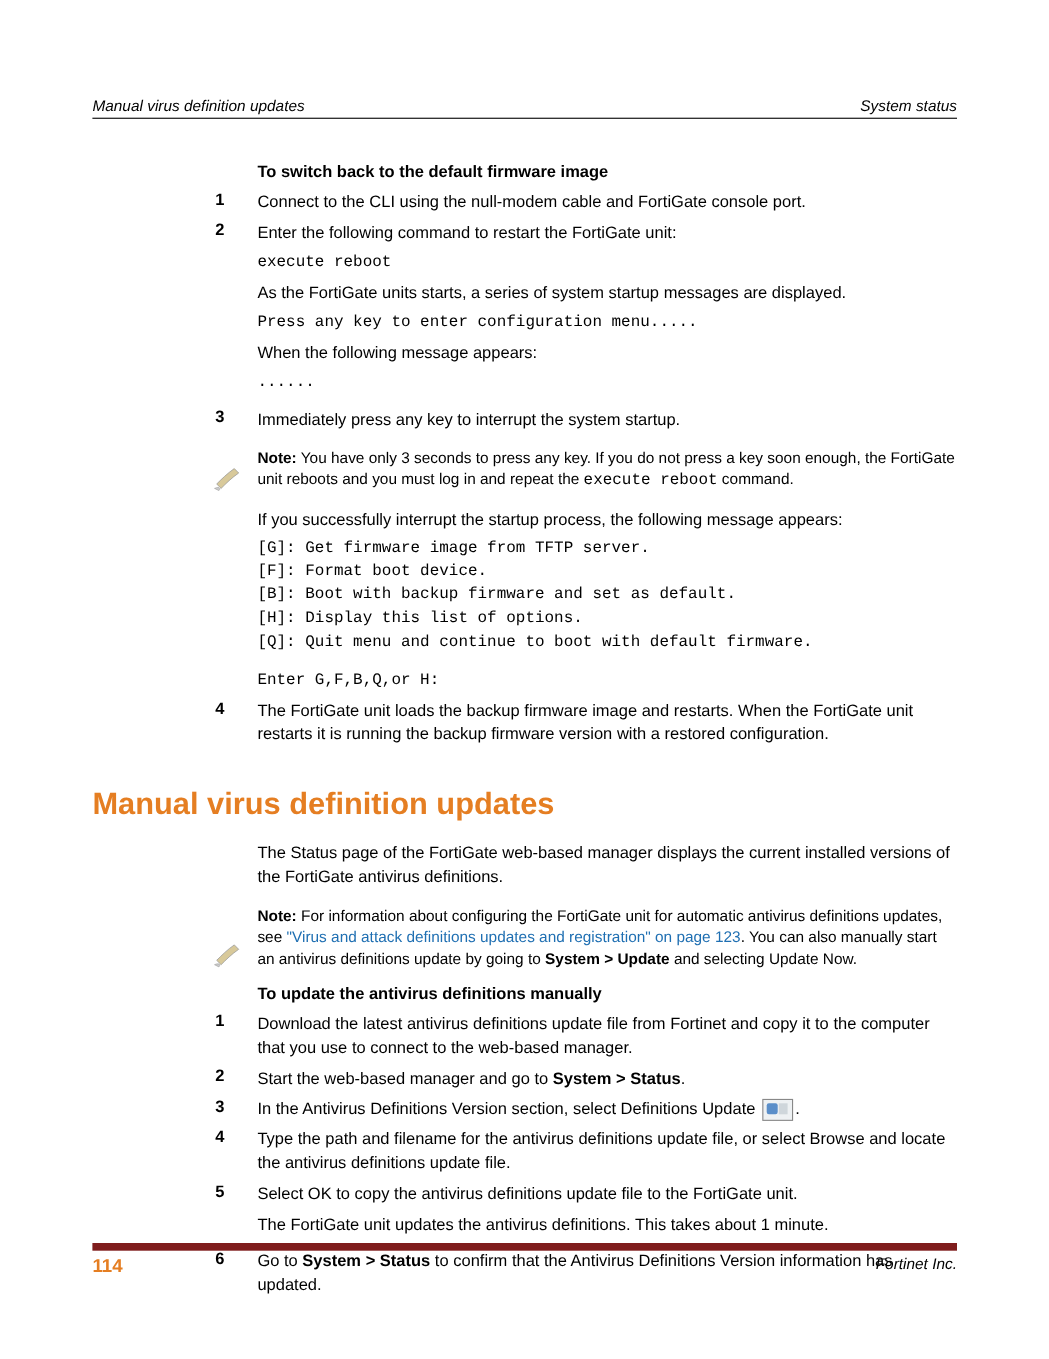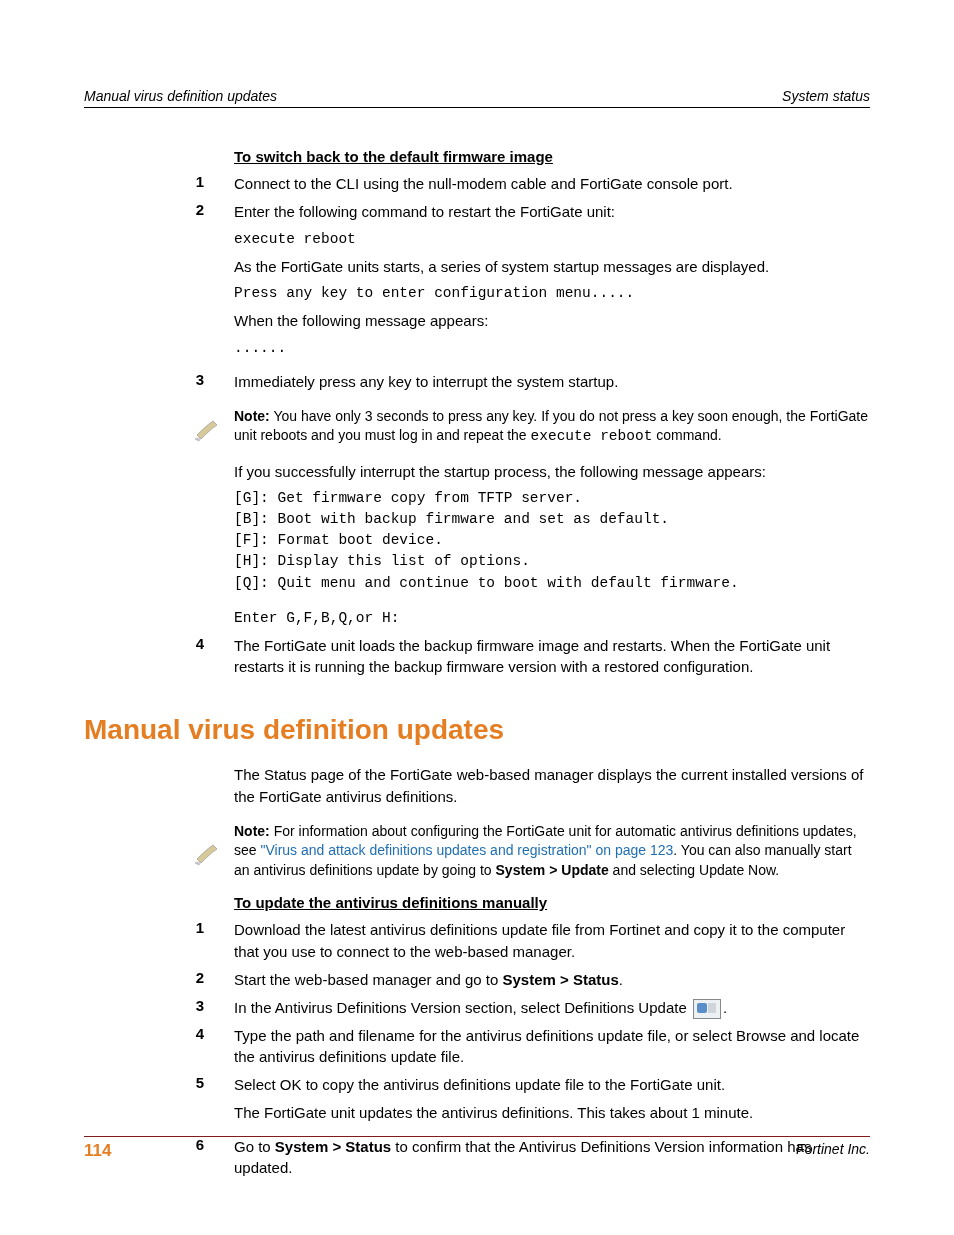--- a/index.html
+++ b/index.html
@@ -26,21 +26,20 @@
     padding-bottom: 3px;
     margin-bottom: 40px;
   }
   .content {
     margin-left: 150px;
   }
   .sub-heading {
     font-weight: bold;
     margin-bottom: 8px;
     font-size: 15px;
-    text-decoration: underline;
   }
   .step-row {
     display: flex;
     margin-bottom: 6px;
   }
   .step-num {
     width: 48px;
     margin-left: -48px;
     text-align: right;
     padding-right: 30px;
@@ -56,21 +55,21 @@
     font-family: Liberation Mono, monospace;
     font-size: 14.5px;
     line-height: 1.4;
   }
   .para {
     margin-bottom: 6px;
     line-height: 1.45;
   }
   .note-row {
     display: flex;
-    align-items: center;
+    align-items: flex-end;
     margin: 14px 0 14px -48px;
   }
   .note-icon {
     width: 48px;
     flex-shrink: 0;
     display: flex;
     justify-content: center;
     align-items: flex-start;
     padding-top: 2px;
   }
@@ -114,21 +113,21 @@
     position: absolute;
     left: 14px; top: 3px;
     width: 8px; height: 10px;
     background: #cfd6db;
   }
   .footer {
     position: absolute;
     bottom: 74px;
     left: 84px;
     right: 84px;
-    border-top: 1px solid #7f1d1d;
+    border-top: 7px solid #7f1d1d;
     display: flex;
     justify-content: space-between;
     padding-top: 4px;
     font-size: 14px;
   }
   .page-number {
     color: #E57E22;
     font-weight: bold;
     font-size: 17px;
   }
@@ -180,23 +179,23 @@
           <path d="M2 26 C6 24 8 26 6 28 Z" fill="#ccc" stroke="#999" stroke-width="0.5"></path>
         </svg>
       </div>
       <div class="note-body">
         <span class="note-label">Note:</span><span> You have only 3 seconds to press any key. If you do not press a key soon enough, the FortiGate unit reboots and you must log in and repeat the </span><span class="mono">execute reboot</span><span> command.</span>
       </div>
     </div>
 
     <div class="para">If you successfully interrupt the startup process, the following message appears:</div>
     <div class="mono" style="line-height:1.45; margin-bottom:6px;">
-      <div>[G]:  Get firmware copy from TFTP server.</div>
+      <div>[G]:  Get firmware image from TFTP server.</div>
+      <div>[F]:  Format boot device.</div>
       <div>[B]:  Boot with backup firmware and set as default.</div>
-      <div>[F]:  Format boot device.</div>
       <div>[H]:  Display this list of options.</div>
       <div>[Q]:  Quit menu and continue to boot with default firmware.</div>
       <div style="height:14px;"></div>
       <div>Enter G,F,B,Q,or H:</div>
     </div>
 
     <div class="step-row">
       <div class="step-num">4</div>
       <div class="step-body">
         <div class="para">The FortiGate unit loads the backup firmware image and restarts. When the FortiGate unit restarts it is running the backup firmware version with a restored configuration.</div>

